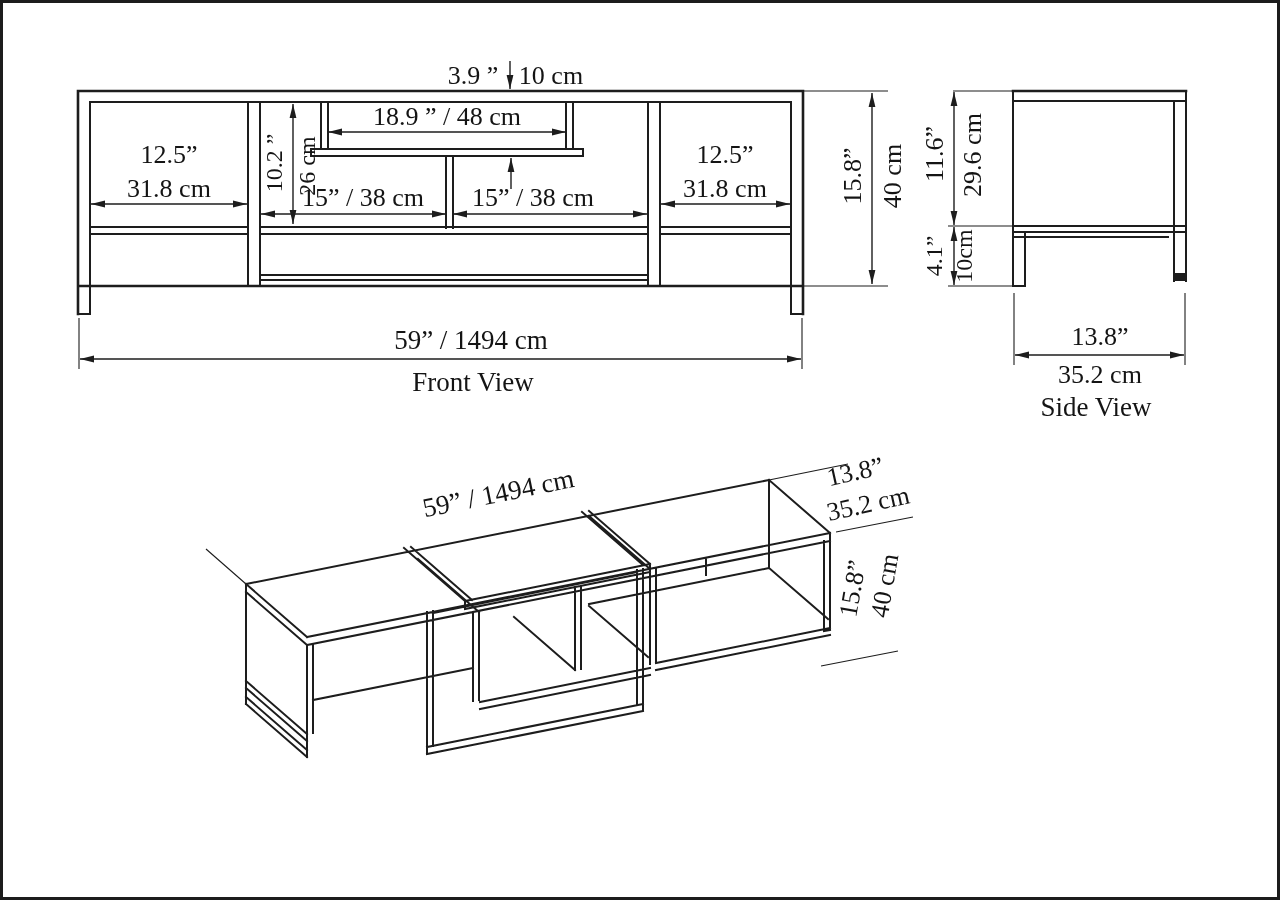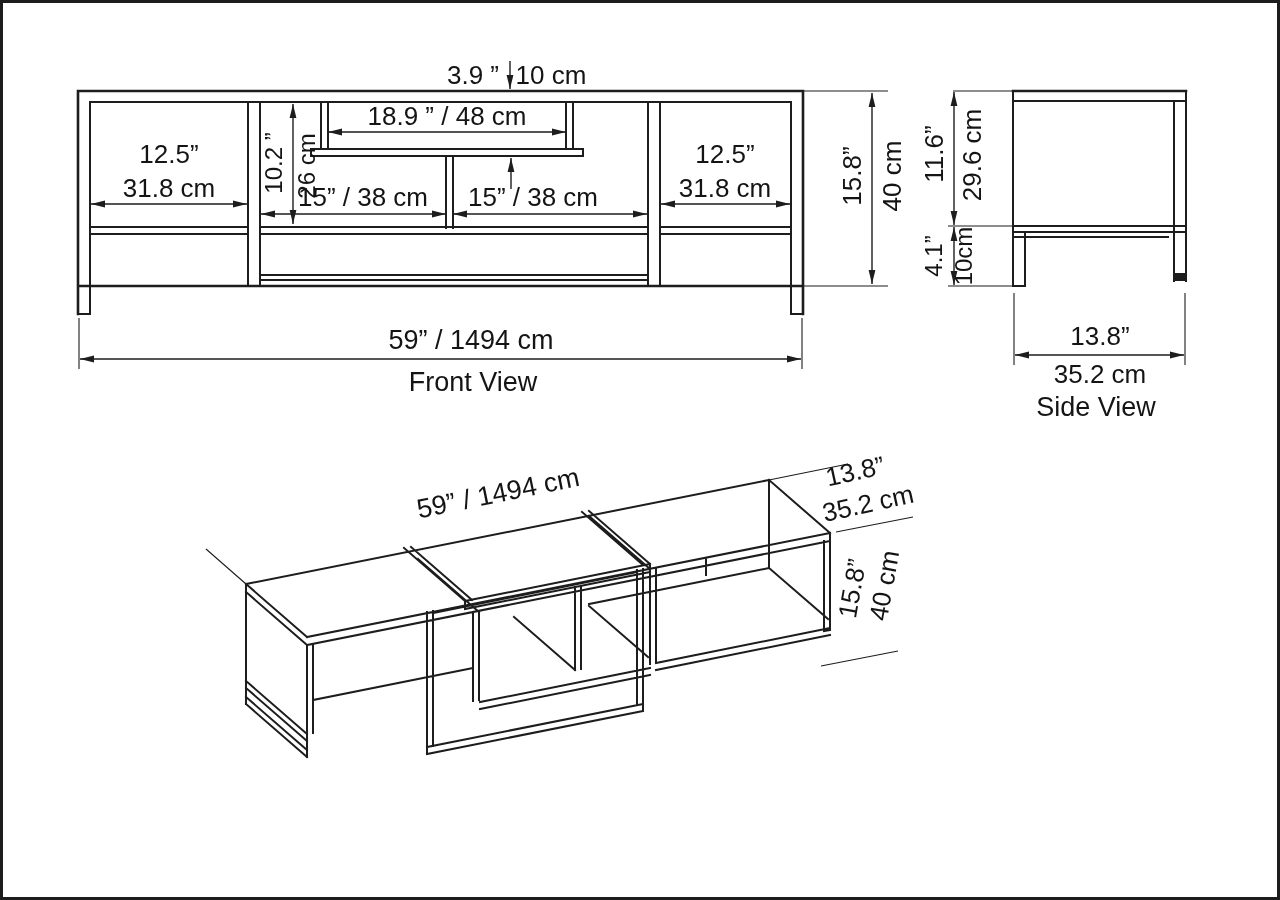--- a/index.html
+++ b/index.html
@@ -3,21 +3,21 @@
 <meta charset="utf-8">
 <style>
   html,body{margin:0;padding:0;background:#ffffff;}
   #canvas{
     position:relative;
     width:1280px;height:900px;
     background:#ffffff;
     box-sizing:border-box;
     border:3px solid #1c1c1c;
     overflow:hidden;
-    font-family:Liberation Sans, sans-serif;
+    font-family:Liberation Serif, serif;
   }
   svg{position:absolute;left:0;top:0;}
   .ln  {stroke:#1d1d1d;stroke-width:2;  fill:none;stroke-linecap:square;}
   .lnb {stroke:#1d1d1d;stroke-width:2.6;fill:none;stroke-linecap:square;}
   .dim {stroke:#1d1d1d;stroke-width:1.4;fill:none;
         marker-start:url(#ar);marker-end:url(#ar);}
   .dima{stroke:#1d1d1d;stroke-width:1.4;fill:none;marker-end:url(#ar);}
   .ext {stroke:#1d1d1d;stroke-width:1.1;fill:none;}
   text{fill:#141414;}
   .t26{font-size:26px;text-anchor:middle;}

